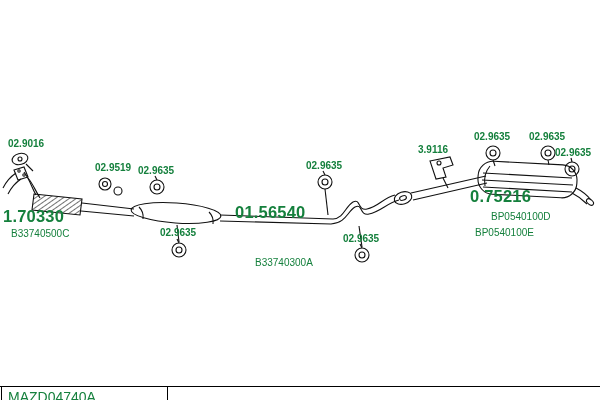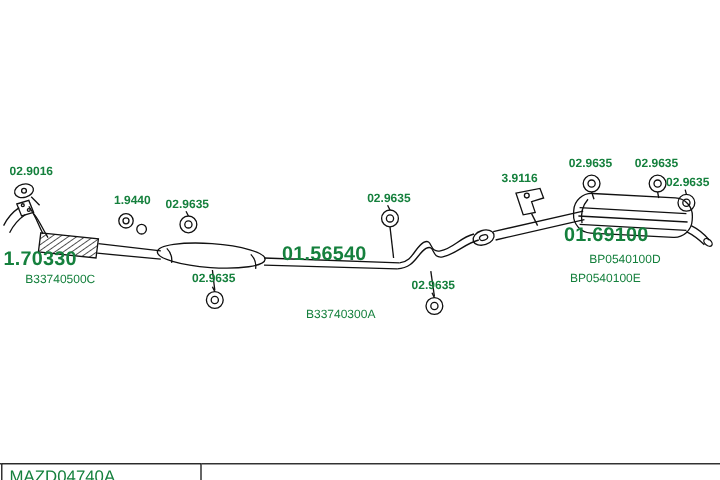--- a/index.html
+++ b/index.html
@@ -144,37 +144,37 @@
       </g>
       <g>
         <circle cx="572" cy="157" r="7"></circle>
           <circle cx="572" cy="157" r="3"></circle>
           <path d="M572,150 l-1,-4"></path>
       </g>
     </g>
   </svg>
 
   <div class="lbl sm" style="left:8px;top:127px">02.9016</div>
-  <div class="lbl sm" style="left:95px;top:151px">1.9440</div>
+  <div class="lbl sm" style="left:95px;top:151px">02.9519</div>
   <div class="lbl sm" style="left:138px;top:154px">02.9635</div>
   <div class="lbl sm" style="left:160px;top:216px">02.9635</div>
   <div class="lbl sm" style="left:306px;top:149px">02.9635</div>
   <div class="lbl sm" style="left:343px;top:222px">02.9635</div>
   <div class="lbl sm" style="left:418px;top:133px">3.9116</div>
   <div class="lbl sm" style="left:474px;top:120px">02.9635</div>
   <div class="lbl sm" style="left:529px;top:120px">02.9635</div>
   <div class="lbl sm" style="left:555px;top:136px">02.9635</div>
 
   <div class="lbl lg" style="left:3px;top:196px">1.70330</div>
-  <div class="lbl cd" style="left:21px;top:217px">B33740500C</div>
+  <div class="lbl cd" style="left:11px;top:217px">B33740500C</div>
 
   <div class="lbl lg" style="left:235px;top:192px">01.56540</div>
   <div class="lbl cd" style="left:255px;top:246px">B33740300A</div>
 
-  <div class="lbl lg" style="left:470px;top:176px">01.69100</div>
+  <div class="lbl lg" style="left:470px;top:176px">0.75216</div>
   <div class="lbl cd" style="left:491px;top:200px">BP0540100D</div>
   <div class="lbl cd" style="left:475px;top:216px">BP0540100E</div>
 
   <div class="footer-rule"></div>
   <div class="footer-box">
     <span>MAZD04740A</span>
   </div>
 
 </div>
 

